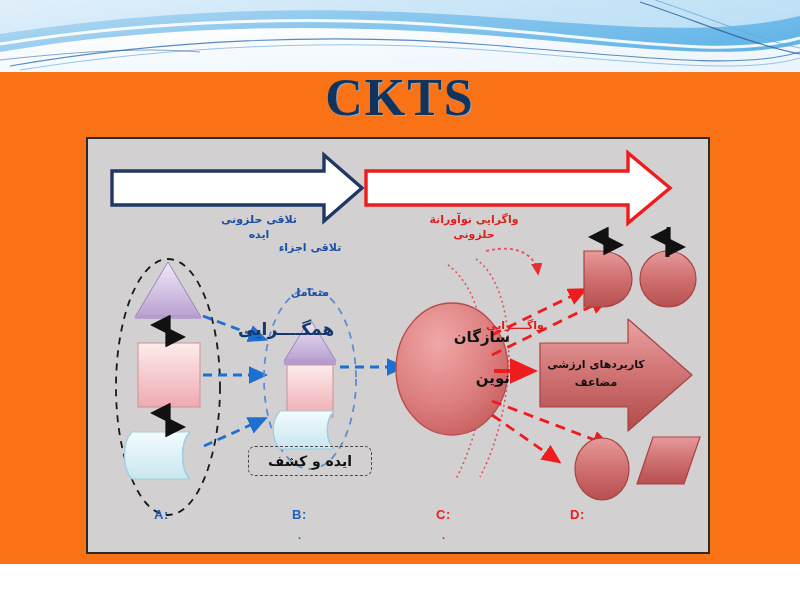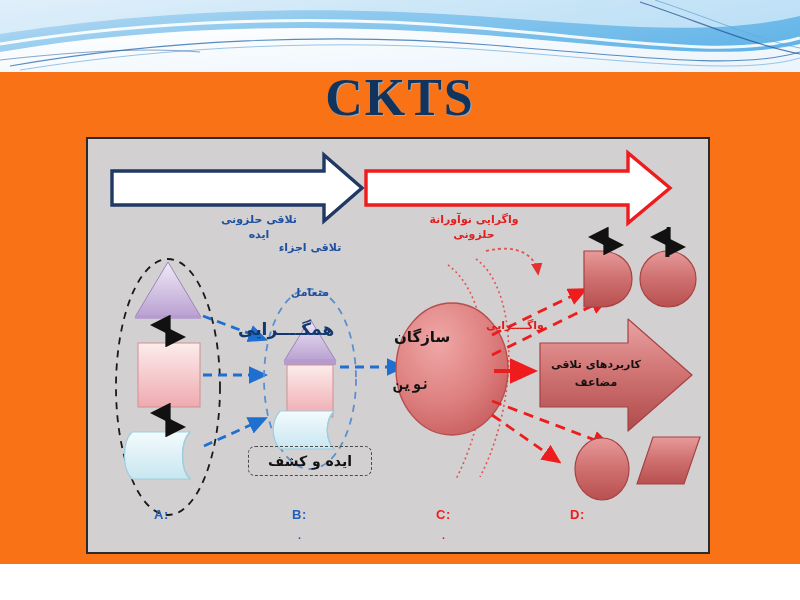--- a/index.html
+++ b/index.html
@@ -46,21 +46,21 @@
   .grp-label{position:absolute;font-weight:bold;font-size:13px;letter-spacing:.5px;}
   .grp-blue{color:#1f5fbf;}
   .grp-red{color:#ef1c1c;}
   .grp-dot{position:absolute;font-size:11px;font-weight:bold;}
 
   
   .mid-label{position:absolute;text-align:center;font-size:11px;font-weight:bold;color:#1f4fa0;line-height:1.35;white-space:nowrap;}
 
   
   .core-text{
-    position:absolute;left:398px;top:322px;width:104px;text-align:left;
+    position:absolute;left:398px;top:322px;width:104px;text-align:right;
     font-size:15px;font-weight:bold;color:#111;line-height:1.55;
   }
 
   
   .value-text{
     position:absolute;left:540px;top:348px;width:110px;text-align:center;
     font-size:11px;font-weight:bold;color:#111;line-height:1.45;
   }
 </style>
 </head>
@@ -254,23 +254,23 @@
       <div class="sub-label fa sub-blue" style="left:112px;top:74px;width:118px;">تلاقی حلزونی</div>
       <div class="sub-label fa sub-blue" style="left:112px;top:89px;width:118px;">ایده</div>
 
       <div class="sub-label fa sub-red" style="left:316px;top:89px;width:140px;">حلزونی</div>
       <div class="sub-label fa sub-red" style="left:316px;top:74px;width:140px;">واگرایی نوآورانة</div>
 
       <div class="mid-label fa" style="left:162px;top:102px;width:120px;">تلاقی اجزاء</div>
       <div class="mid-label fa" style="left:162px;top:119px;width:120px;margin-top:28px;">متعامل</div>
 
       <div class="core-text fa" style="left:306px;top:187px;width:116px;">سازگان</div>
-      <div class="core-text fa" style="left:306px;top:235px;width:116px;font-family:Liberation Mono, monospace;">نوین</div>
-
-      <div class="value-text fa" style="left:452px;top:218px;width:112px;">کاربردهای تلاقی</div>
+      <div class="core-text fa" style="left:306px;top:228px;width:116px;">نوین</div>
+
+      <div class="value-text fa" style="left:452px;top:218px;width:112px;">کاربردهای ارزشی</div>
       <div class="value-text fa" style="left:452px;top:236px;width:112px;">مضاعف</div>
 
       <div style="position:absolute;left:160px;top:307px;width:124px;height:30px;border:1px dashed #4a4a4a;border-radius:7px;box-sizing:border-box;">
         <span class="fa" style="display:block;text-align:center;line-height:28px;font-size:14px;font-weight:bold;color:#111;">ایده و کشف</span>
       </div>
 
       <div class="grp-label grp-blue" style="left:66px;top:368px;">A:</div>
       <div class="grp-label grp-blue" style="left:204px;top:368px;">B:</div>
       <div class="grp-label grp-red" style="left:348px;top:368px;">C:</div>
       <div class="grp-label grp-red" style="left:482px;top:368px;">D:</div>

